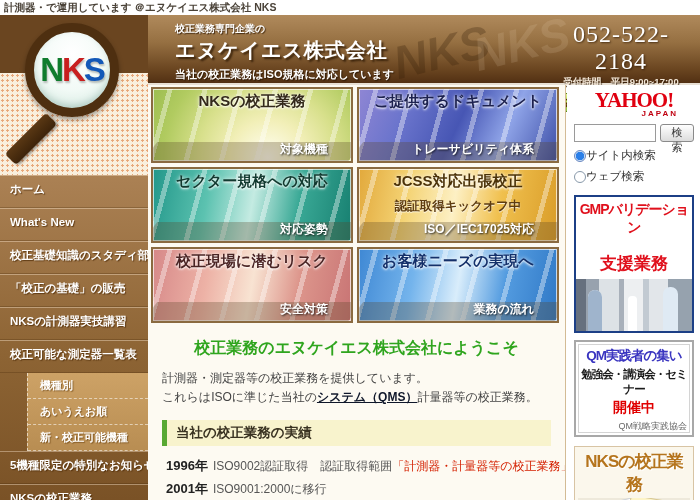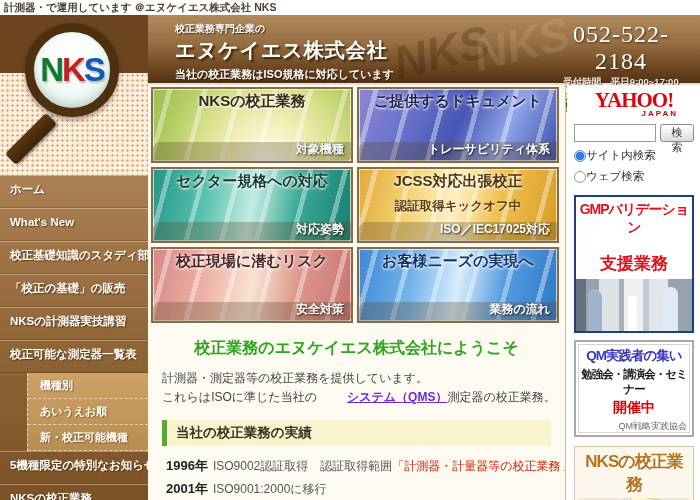--- a/index.html
+++ b/index.html
@@ -60,37 +60,37 @@
   .tiles { display:flex; flex-wrap:wrap; gap:4px; padding:2px 3px; }
   .tile { position:relative; width:202px; height:76px; border:2px solid #8a6a40; box-shadow:inset 0 0 0 1px rgba(255,255,255,.7); cursor:pointer; overflow:hidden; }
   .tile::before { content:""; position:absolute; inset:0;
     background:repeating-linear-gradient(105deg, rgba(255,255,255,0) 0 14px, rgba(255,255,255,.38) 14px 19px, rgba(255,255,255,0) 19px 34px); }
   .tile::after { content:""; position:absolute; left:-4px; right:-4px; bottom:-2px; height:21px;
     background:rgba(90,70,40,.30); transform:skewX(-38deg); }
   .tile-title { position:relative; z-index:2; text-align:center; margin-top:3px; font-size:15px; font-weight:bold;
     color:#33291a; text-shadow:0 1px 2px rgba(255,255,255,.95), 0 0 4px rgba(255,255,255,.8); }
   .tile-mid { position:relative; z-index:2; text-align:center; margin-top:7px; font-size:12.5px; font-weight:bold;
     color:#5e3c10; text-shadow:0 1px 1px rgba(255,255,255,.85); }
-  .tile-sub { position:absolute; z-index:3; right:7px; bottom:3px; font-size:12px; font-weight:bold; color:#fff;
+  .tile-sub { position:absolute; z-index:3; right:23px; bottom:3px; font-size:12px; font-weight:bold; color:#fff;
     text-shadow:1px 1px 2px rgba(0,0,0,.75); }
   .t-green { background:radial-gradient(circle at 58% 95%, #fffef2 0%, #f2efb8 28%, #d8e08c 52%, #b1cb60 78%, #9cbd50 100%); }
   .t-violet { background:linear-gradient(115deg,#8f86d4 0%,#6a74cc 25%,#4756b4 50%,#8fa4e8 72%,#3c4da6 100%); }
   .t-violet .tile-title { color:#1d2250; }
   .t-teal { background:linear-gradient(100deg,#22978a 0%,#5cc2b0 28%,#c4ebe2 50%,#3aa996 72%,#177f70 100%); }
   .t-teal .tile-title { color:#123a30; }
   .t-gold { background:linear-gradient(100deg,#e2a93c 0%,#f4d374 25%,#fdf0c4 48%,#f0c04e 70%,#d99c28 100%); }
   .t-gold .tile-title { color:#4c3308; }
   .t-rose { background:linear-gradient(100deg,#d68888 0%,#edb2a6 28%,#f8e3d2 50%,#dd968c 72%,#c87474 100%); }
   .t-rose .tile-title { color:#4a2424; }
   .t-blue { background:linear-gradient(100deg,#3f88d4 0%,#74b4ec 28%,#d9edfb 50%,#549ce0 72%,#2f78c6 100%); }
   .t-blue .tile-title { color:#14306a; }
 
   .welcome-title { text-align:center; margin-top:13px; font-size:16px; font-weight:bold; color:#2fa51e; }
   .intro { margin:10px 0 0 14px; font-size:12px; color:#444; line-height:1.6; }
-  .intro a { color:#6d28d9; font-weight:bold;margin-left:30px; }
+  .intro a { color:#0f172a; font-weight:bold; }
   .sec-hdr { margin:13px 14px 11px 14px; background:#f8f3cd; border-left:5px solid #58a832;
     font-size:13.5px; font-weight:bold; color:#3a3322; padding:4px 0 4px 9px; }
   .hist-row { margin:0 0 5px 18px; font-size:12px; color:#555; white-space:nowrap; }
   .hist-year { font-size:13px; font-weight:bold; color:#222; margin-right:5px; }
   .hist-hl { color:#d42000; }
 
   
   .rightbar { position:absolute; left:567px; top:85px; width:133px; height:415px; background:#fff; padding:3px 6px 0 7px; }
   .yahoo-block { text-align:center; cursor:pointer; }
   .yahoo-word { font-family:"Liberation Serif","DejaVu Serif",serif; font-weight:bold; font-size:21px; color:#e00010; letter-spacing:-1px; }
@@ -205,21 +205,21 @@
     </div>
     <div class="tile t-blue">
       <div class="tile-title">お客様ニーズの実現へ</div>
       <div class="tile-sub">業務の流れ</div>
     </div>
   </div>
 
   <div class="welcome-title">校正業務のエヌケイエス株式会社にようこそ</div>
   <div class="intro">
     <span>計測器・測定器等の校正業務を提供しています。</span><br>
-    <span>これらはISOに準じた当社の</span><a href="#">システム（QMS）</a><span>測定器の校正業務。</span>
+    <span>これらはISOに準じた当社の</span><a href="#">システム（QMS）</a><span>計量器等の校正業務。</span>
   </div>
 
   <div class="sec-hdr">当社の校正業務の実績</div>
 
   <div class="hist-row">
     <span class="hist-year">1996年</span><span>ISO9002認証取得　認証取得範囲</span><span class="hist-hl">「計測器・計量器等の校正業務」</span>
   </div>
   <div class="hist-row">
     <span class="hist-year">2001年</span><span>ISO9001:2000に移行</span>
   </div>

